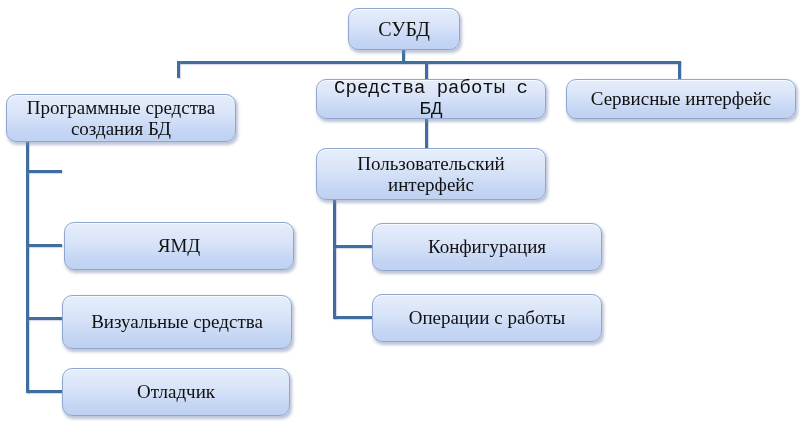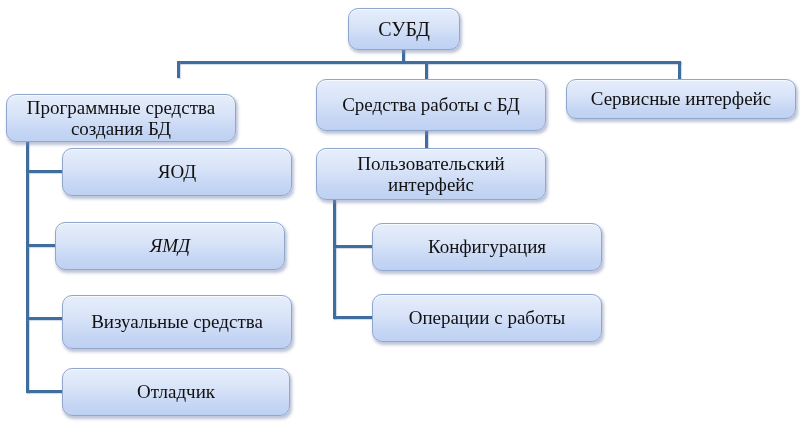--- a/index.html
+++ b/index.html
@@ -46,24 +46,24 @@
     box-shadow:1.5px 2.5px 3px rgba(125,140,175,.5), inset 0 1px 0 rgba(255,255,255,.65);
     display:flex;align-items:center;justify-content:center;
     text-align:center;
     color:var(--text,#111111);
     font-size:19px;
     line-height:1.12;
     padding:2px 12px;
   }
   .n-root   {left:348px;top:8px;  width:112px;height:42px;font-size:20px;}
   .n-create {left:6px;  top:94px; width:230px;height:48px;}
-  .n-work   {left:316px;top:79px; width:230px;height:52px;}
+  .n-work   {left:316px;top:79px; width:230px;height:40px;font-family:Liberation Mono, monospace;}
   .n-service{left:566px;top:79px; width:230px;height:40px;}
   .n-yaod   {left:62px; top:148px;width:230px;height:48px;}
-  .n-yamd   {left:55px; top:222px;width:230px;height:48px;font-style:italic;}
+  .n-yamd   {left:64px; top:222px;width:230px;height:48px;}
   .n-visual {left:62px; top:295px;width:230px;height:54px;}
   .n-debug  {left:62px; top:368px;width:228px;height:48px;}
   .n-ui     {left:316px;top:148px;width:230px;height:52px;}
   .n-config {left:372px;top:223px;width:230px;height:48px;}
   .n-dataops{left:372px;top:294px;width:230px;height:48px;}
 </style>
 </head>
 <body>
 
 <div class="canvas">
@@ -92,23 +92,20 @@
   </div>
 
   <div class="node n-work">
     <span>Средства работы с БД</span>
   </div>
 
   <div class="node n-service">
     <span>Сервисные интерфейс</span>
   </div>
 
-  <div class="node n-yaod">
-    <span>ЯОД</span>
-  </div>
 
   <div class="node n-yamd">
     <span>ЯМД</span>
   </div>
 
   <div class="node n-visual">
     <span>Визуальные средства</span>
   </div>
 
   <div class="node n-debug">

